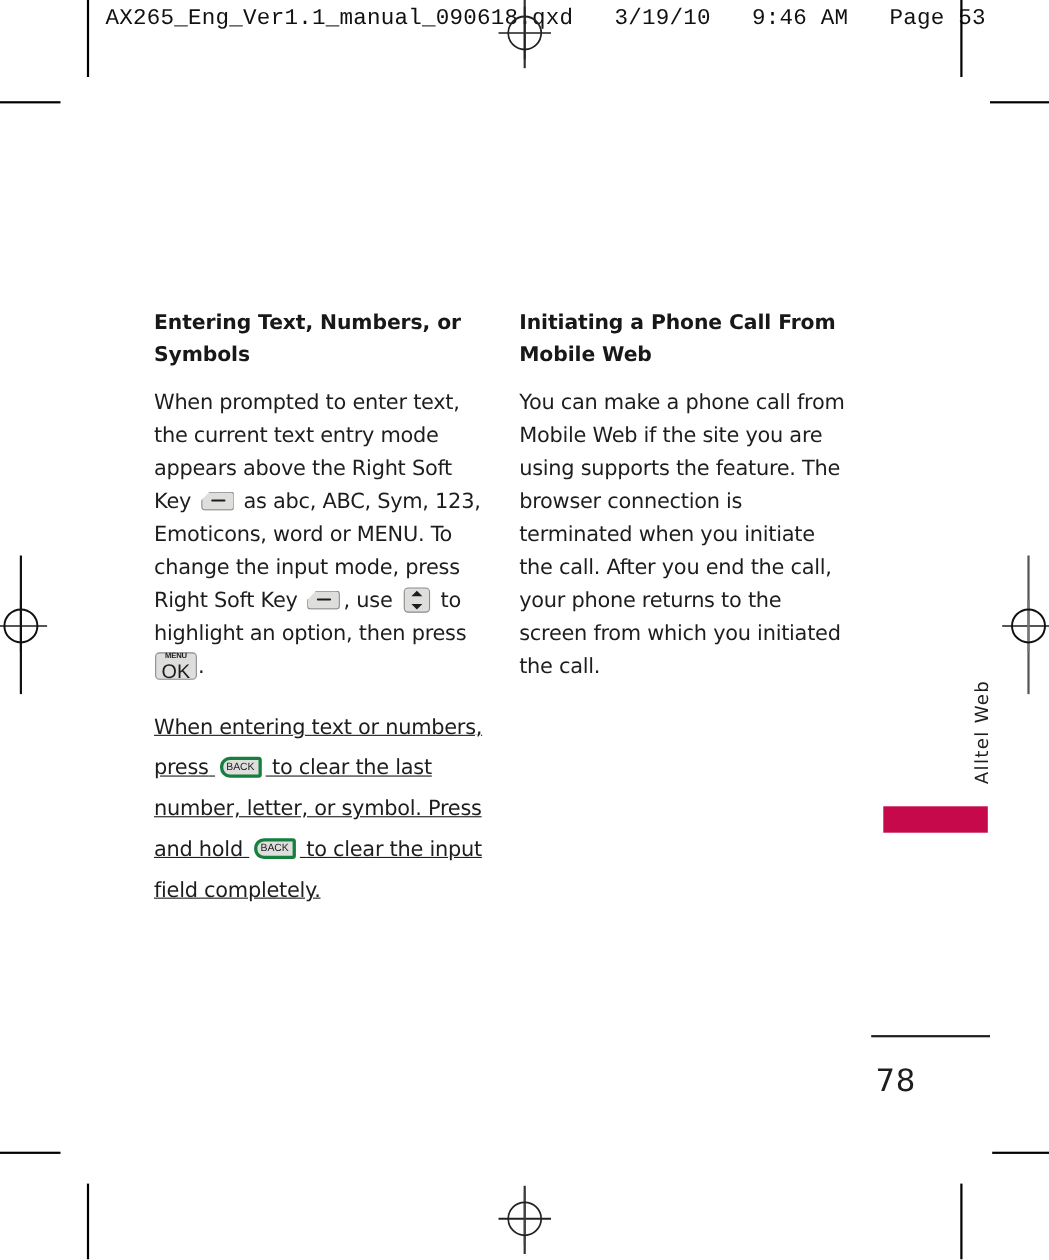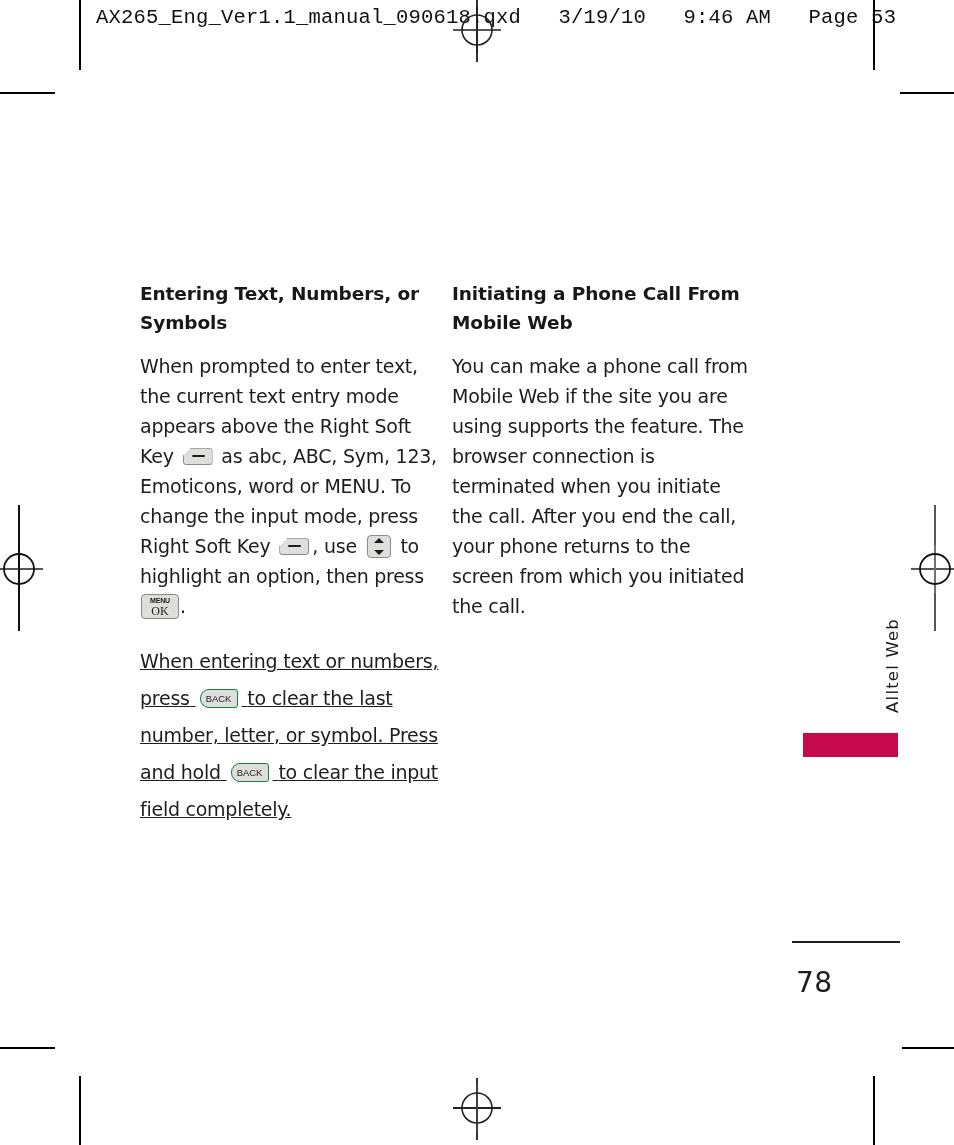--- a/index.html
+++ b/index.html
@@ -52,21 +52,21 @@
     width: 954px;
     height: 1145px;
   }
 
   .column {
     position: absolute;
     top: 232px;
     margin-top: 48px;
   }
   .column.left  { left: 140px; width: 300px; }
-  .column.right { left: 452px; width: 300px; }
+  .column.right { left: 472px; width: 300px; }
 
   h2.section-heading {
     margin: 0 0 14px 0;
     font-family: "DejaVu Sans", sans-serif;
     font-weight: 700;
     font-size: 18.5px;
     line-height: 1.55;
     color: #18181a;
     letter-spacing: -0.1px;
   }
@@ -166,39 +166,39 @@
   }
   .key-menuok .lbl-menu {
     font-family: "Liberation Sans", sans-serif;
     font-size: 7px;
     font-weight: 700;
     letter-spacing: -0.2px;
     color: #1d1d1f;
     margin-bottom: 1px;
   }
   .key-menuok .lbl-ok {
-    font-family: Liberation Serif, serif;
-    font-size: 12px;
+    font-family: Liberation Sans, sans-serif;
+    font-size: 18px;
     font-weight: 400;
     letter-spacing: 0.2px;
     color: #1d1d1f;
   }
 
   
   .key-back {
     width: 38px;
     height: 19px;
     margin: 0 4px;
     vertical-align: -3px;
   }
   .key-back .shape {
     position: absolute;
     inset: 0;
     background: #dededd;
-    border: 1px solid #15803d;
+    border: 3px solid #15803d;
     border-radius: 9px 3px 3px 9px;
     display: flex;
     align-items: center;
     justify-content: center;
   }
   .key-back .lbl {
     font-family: "Liberation Sans", sans-serif;
     font-size: 9.5px;
     font-weight: 400;
     letter-spacing: -0.1px;

